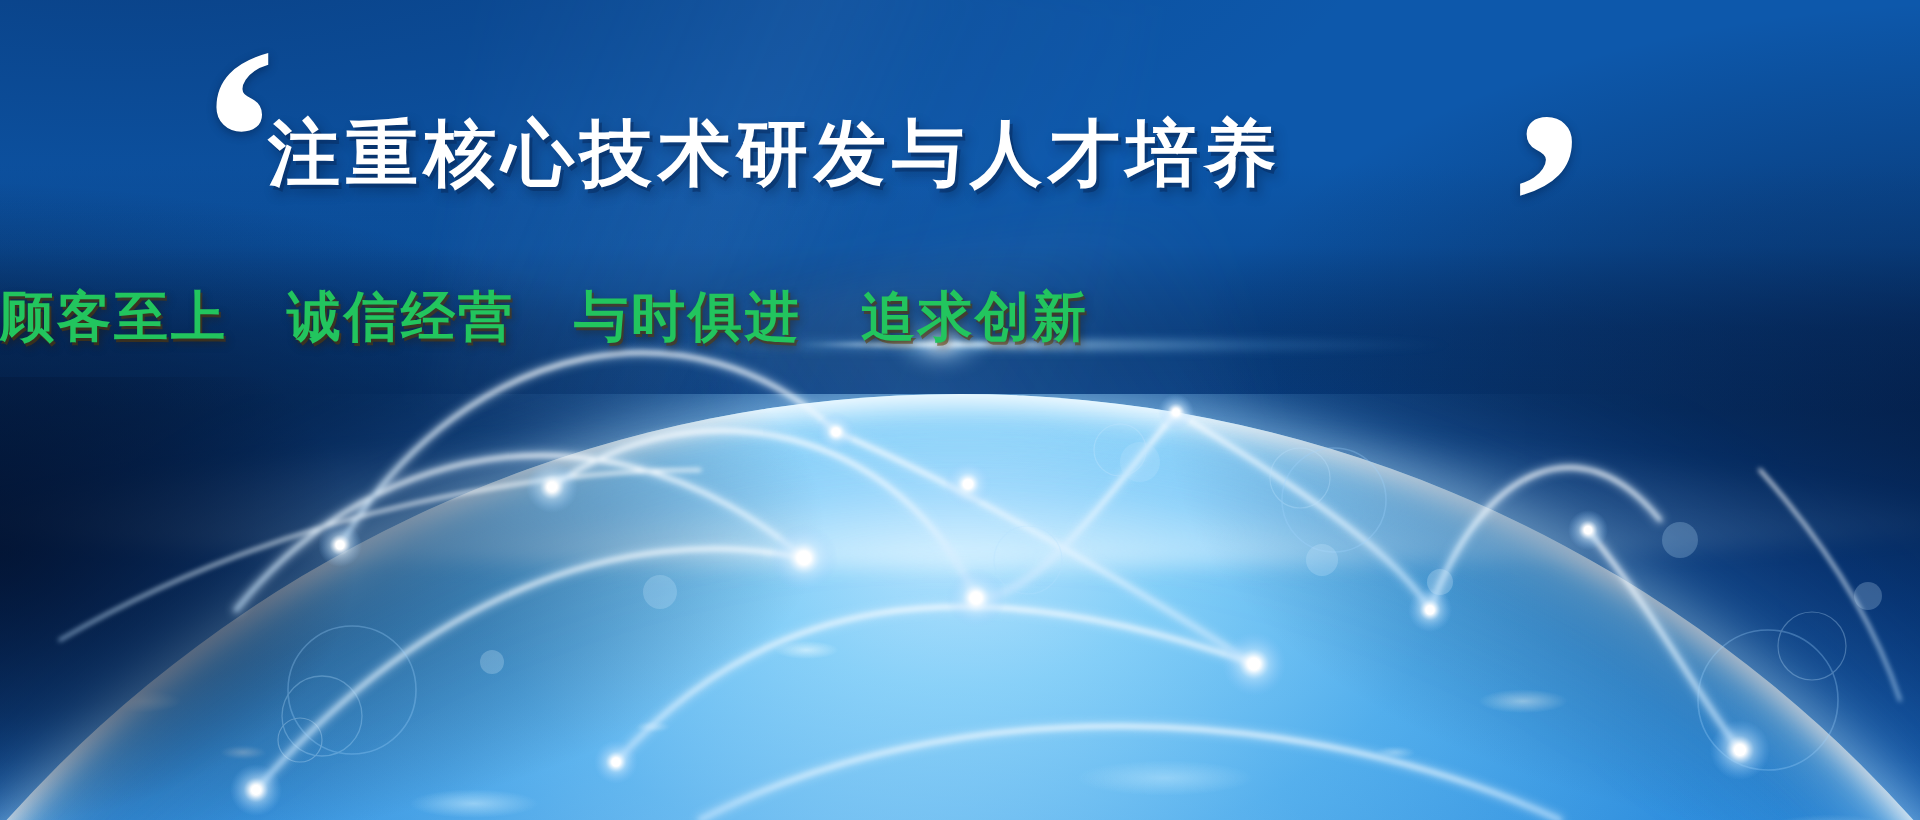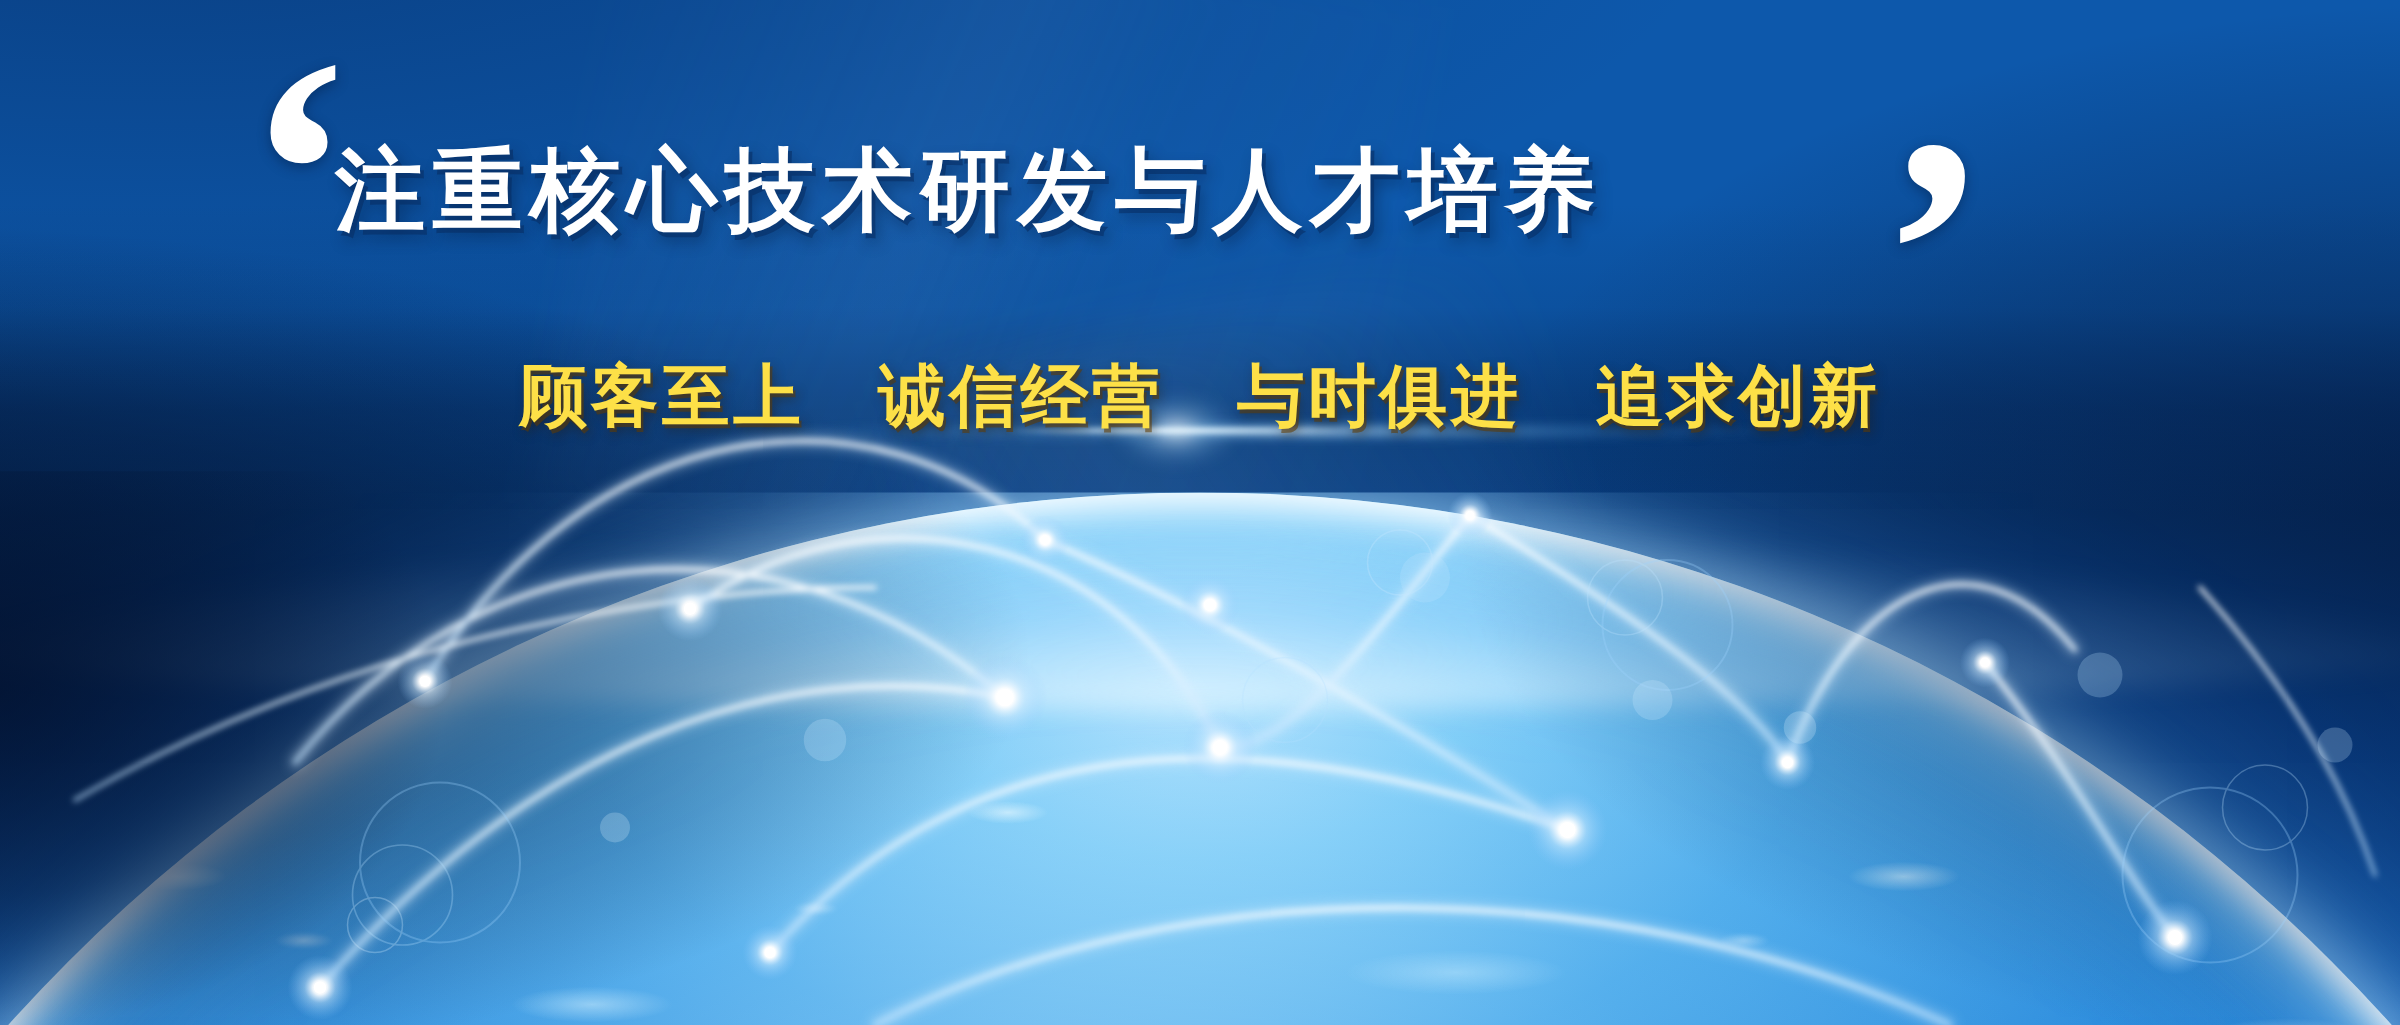--- a/index.html
+++ b/index.html
@@ -146,23 +146,23 @@
 
   .headline{
     position:absolute;left:268px;top:115px;
     font-size:72px;font-weight:700;color:#ffffff;letter-spacing:6px;
     white-space:nowrap;line-height:1.06;
     text-shadow:
       3px 4px 0 rgba(8,44,96,0.55),
       5px 7px 12px rgba(3,26,62,0.45);
   }
   .subline{
-    position:absolute;left:0;top:281px;width:100%;text-align:center;
+    position:absolute;left:0;top:281px;width:100%;text-align:left;
     font-family:"Liberation Serif","DejaVu Serif",serif;
-    font-size:54px;font-weight:700;color:#fde047;letter-spacing:3px;
+    font-size:54px;font-weight:700;color:#22c55e;letter-spacing:3px;
     white-space:nowrap;
     text-shadow:
       2px 3px 0 rgba(96,58,0,0.55),
       3px 5px 9px rgba(40,24,0,0.45);
   }
   .subline .gap{display:inline-block;width:26px;}
 </style>
 </head>
 <body>
 

